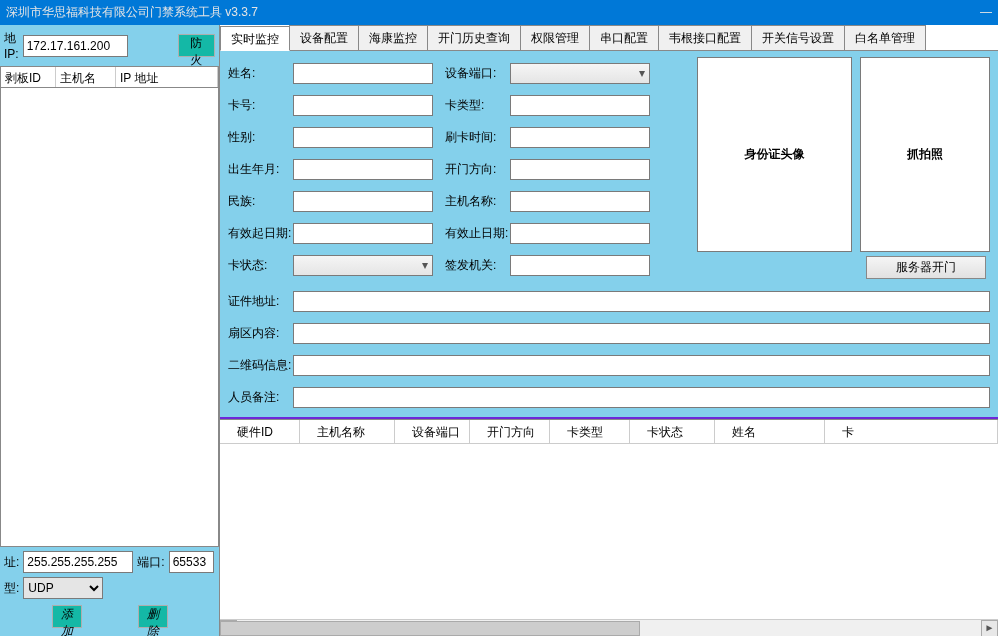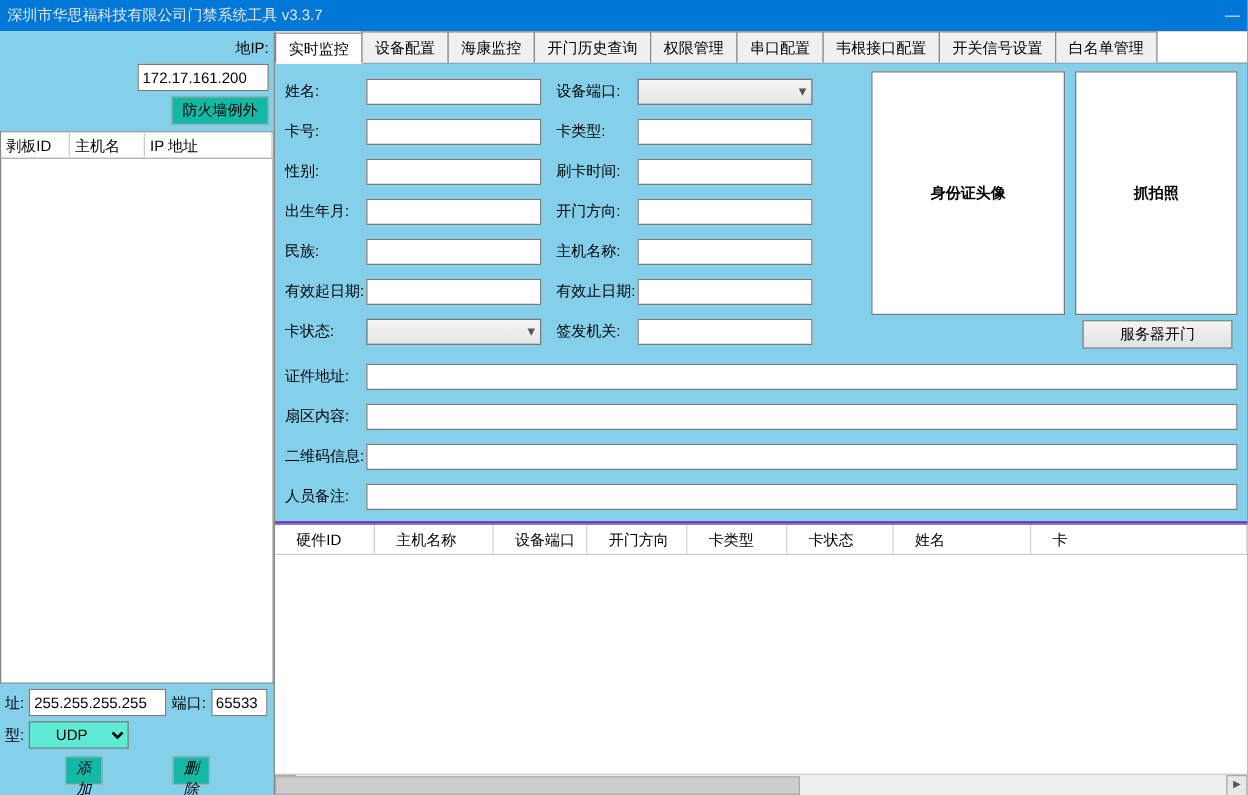--- a/index.html
+++ b/index.html
@@ -5,33 +5,33 @@
 * { box-sizing: border-box; margin: 0; padding: 0; font-family: "Microsoft YaHei", SimSun, sans-serif; font-size: 12px; }
 body { background: #f0f0f0; width: 998px; height: 636px; overflow: hidden; }
 
 .titlebar { background: #0078d7; color: #e5e5e5; height: 25px; line-height: 25px; padding: 0 6px; display: flex; justify-content: space-between; }
 .titlebar .right { display:flex; gap:8px; }
 
 .main { display: flex; height: 611px; }
 
 
 .left-panel { width: 220px; background: #84d0eb; border-right: 1px solid #888; display: flex; flex-direction: column; }
-.left-top { padding: 5px 4px; display: flex; align-items: flex-end; gap: 4px; flex-direction: column; }
+.left-top { padding: 5px 4px; display: flex; align-items: center; gap: 4px; }
 .left-top input { height: 22px; padding: 1px 3px; border: 1px solid #7a7a7a; background: #fff; width: 105px; }
 .btn { background: #14b8a6; border: 1px solid #adadad; height: 23px; padding: 0 8px; cursor: pointer; margin-left: 46px; }
 
 .left-grid-head { background: #f0f0f0; border: 1px solid #888; display: flex; height: 22px; }
 .left-grid-head .col { border-right: 1px solid #ccc; padding: 3px 4px; background: #fff; }
 .left-grid-body { flex: 1; background: #fff; border: 1px solid #888; border-top: none; overflow: auto; }
 
 .left-bottom { padding: 4px; }
 .left-row { display: flex; align-items: center; gap: 4px; margin-bottom: 4px; }
 .left-row label { white-space: nowrap; }
 .left-row input { height: 22px; padding: 1px 3px; border: 1px solid #7a7a7a; background: #fff; }
-.left-row select { height: 22px; border: 1px solid #7a7a7a; background: #5eead4; width: 80px; text-align: center; }
+.left-row select { height: 22px; border: 1px solid #7a7a7a; background: #e5e5e5; width: 80px; }
 .left-btns { display: flex; gap: 10px; padding: 2px 2px 4px; }
 .left-btns .btn { width: 60px; font-style: italic; }
 
 
 .right-panel { flex: 1; display: flex; flex-direction: column; background: #6d28d9; justify-content: flex-end; }
 .tabs { display: flex; border-bottom: 1px solid #888; background: #fff; height: 26px; }
 .tab { padding: 4px 10px; border: 1px solid #888; border-bottom: none; margin-right: -1px; background: #f0f0f0; cursor: pointer; white-space: nowrap; }
 .tab.active { background: #fff; position: relative; top: 1px; border-bottom: 1px solid #fff; }
 
 .form-area { background: #84d0eb; padding: 6px 8px 4px; }

